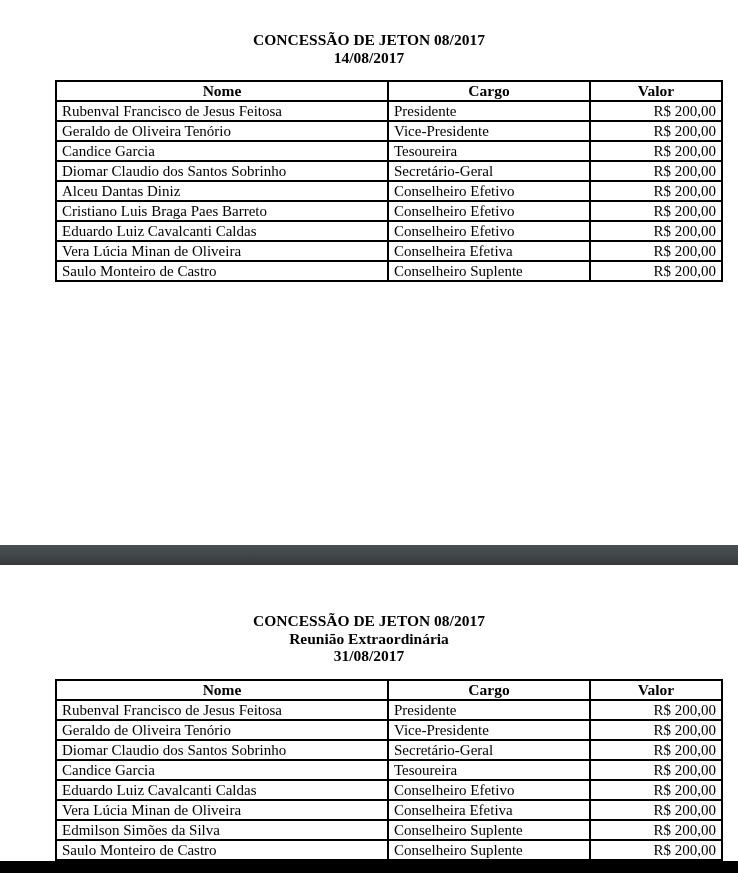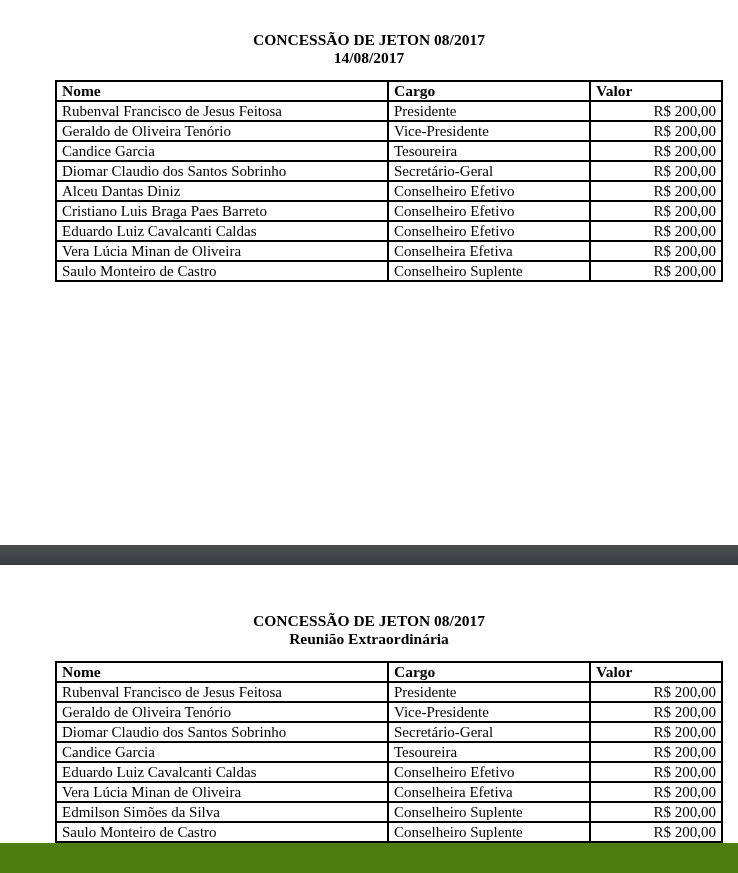--- a/index.html
+++ b/index.html
@@ -6,21 +6,21 @@
   html, body { background: #ffffff; }
   body {
     width: 738px;
     font-family: "Liberation Serif", "DejaVu Serif", serif;
     color: #000000;
   }
   .doc-canvas {
     position: relative;
     width: 738px;
     height: 873px;
-    background: #4d7c0f;
+    background: #000000;
     overflow: hidden;
   }
   .doc-page { background: #ffffff; }
   .page-one { height: 545px; padding-top: 31px; }
   .page-two { padding-top: 47px; }
   .page-separator {
     width: 738px;
     height: 20px;
     background: linear-gradient(#4a4f52, #43484b 45%, #35393c);
   }
@@ -45,21 +45,21 @@
     height: 18px;
     line-height: 18px;
     font-size: 15px;
     white-space: nowrap;
     overflow: hidden;
     padding: 0 5px;
   }
   .jeton-table th {
     font-weight: bold;
     font-size: 15.5px;
-    text-align: left;
+    text-align: center;
   }
   .jeton-table td { text-align: left; }
   .jeton-table td:nth-child(3) { text-align: right; }
 </style>
 </head>
 <body>
 
 <div class="doc-canvas">
 
   <section class="doc-page page-one">
@@ -129,20 +129,21 @@
         </tbody>
     </table>
   </section>
 
   <div class="page-separator"></div>
 
   <section class="doc-page page-two">
     <div class="title-block">
       <div>CONCESSÃO DE JETON 08/2017</div>
       <div>Reunião Extraordinária</div>
+      <div>31/08/2017</div>
     </div>
     <table class="jeton-table">
       <colgroup>
         <col class="col-nome">
           <col class="col-cargo">
           <col class="col-valor">
       </colgroup>
       <thead>
         <tr>
           <th>Nome</th>

